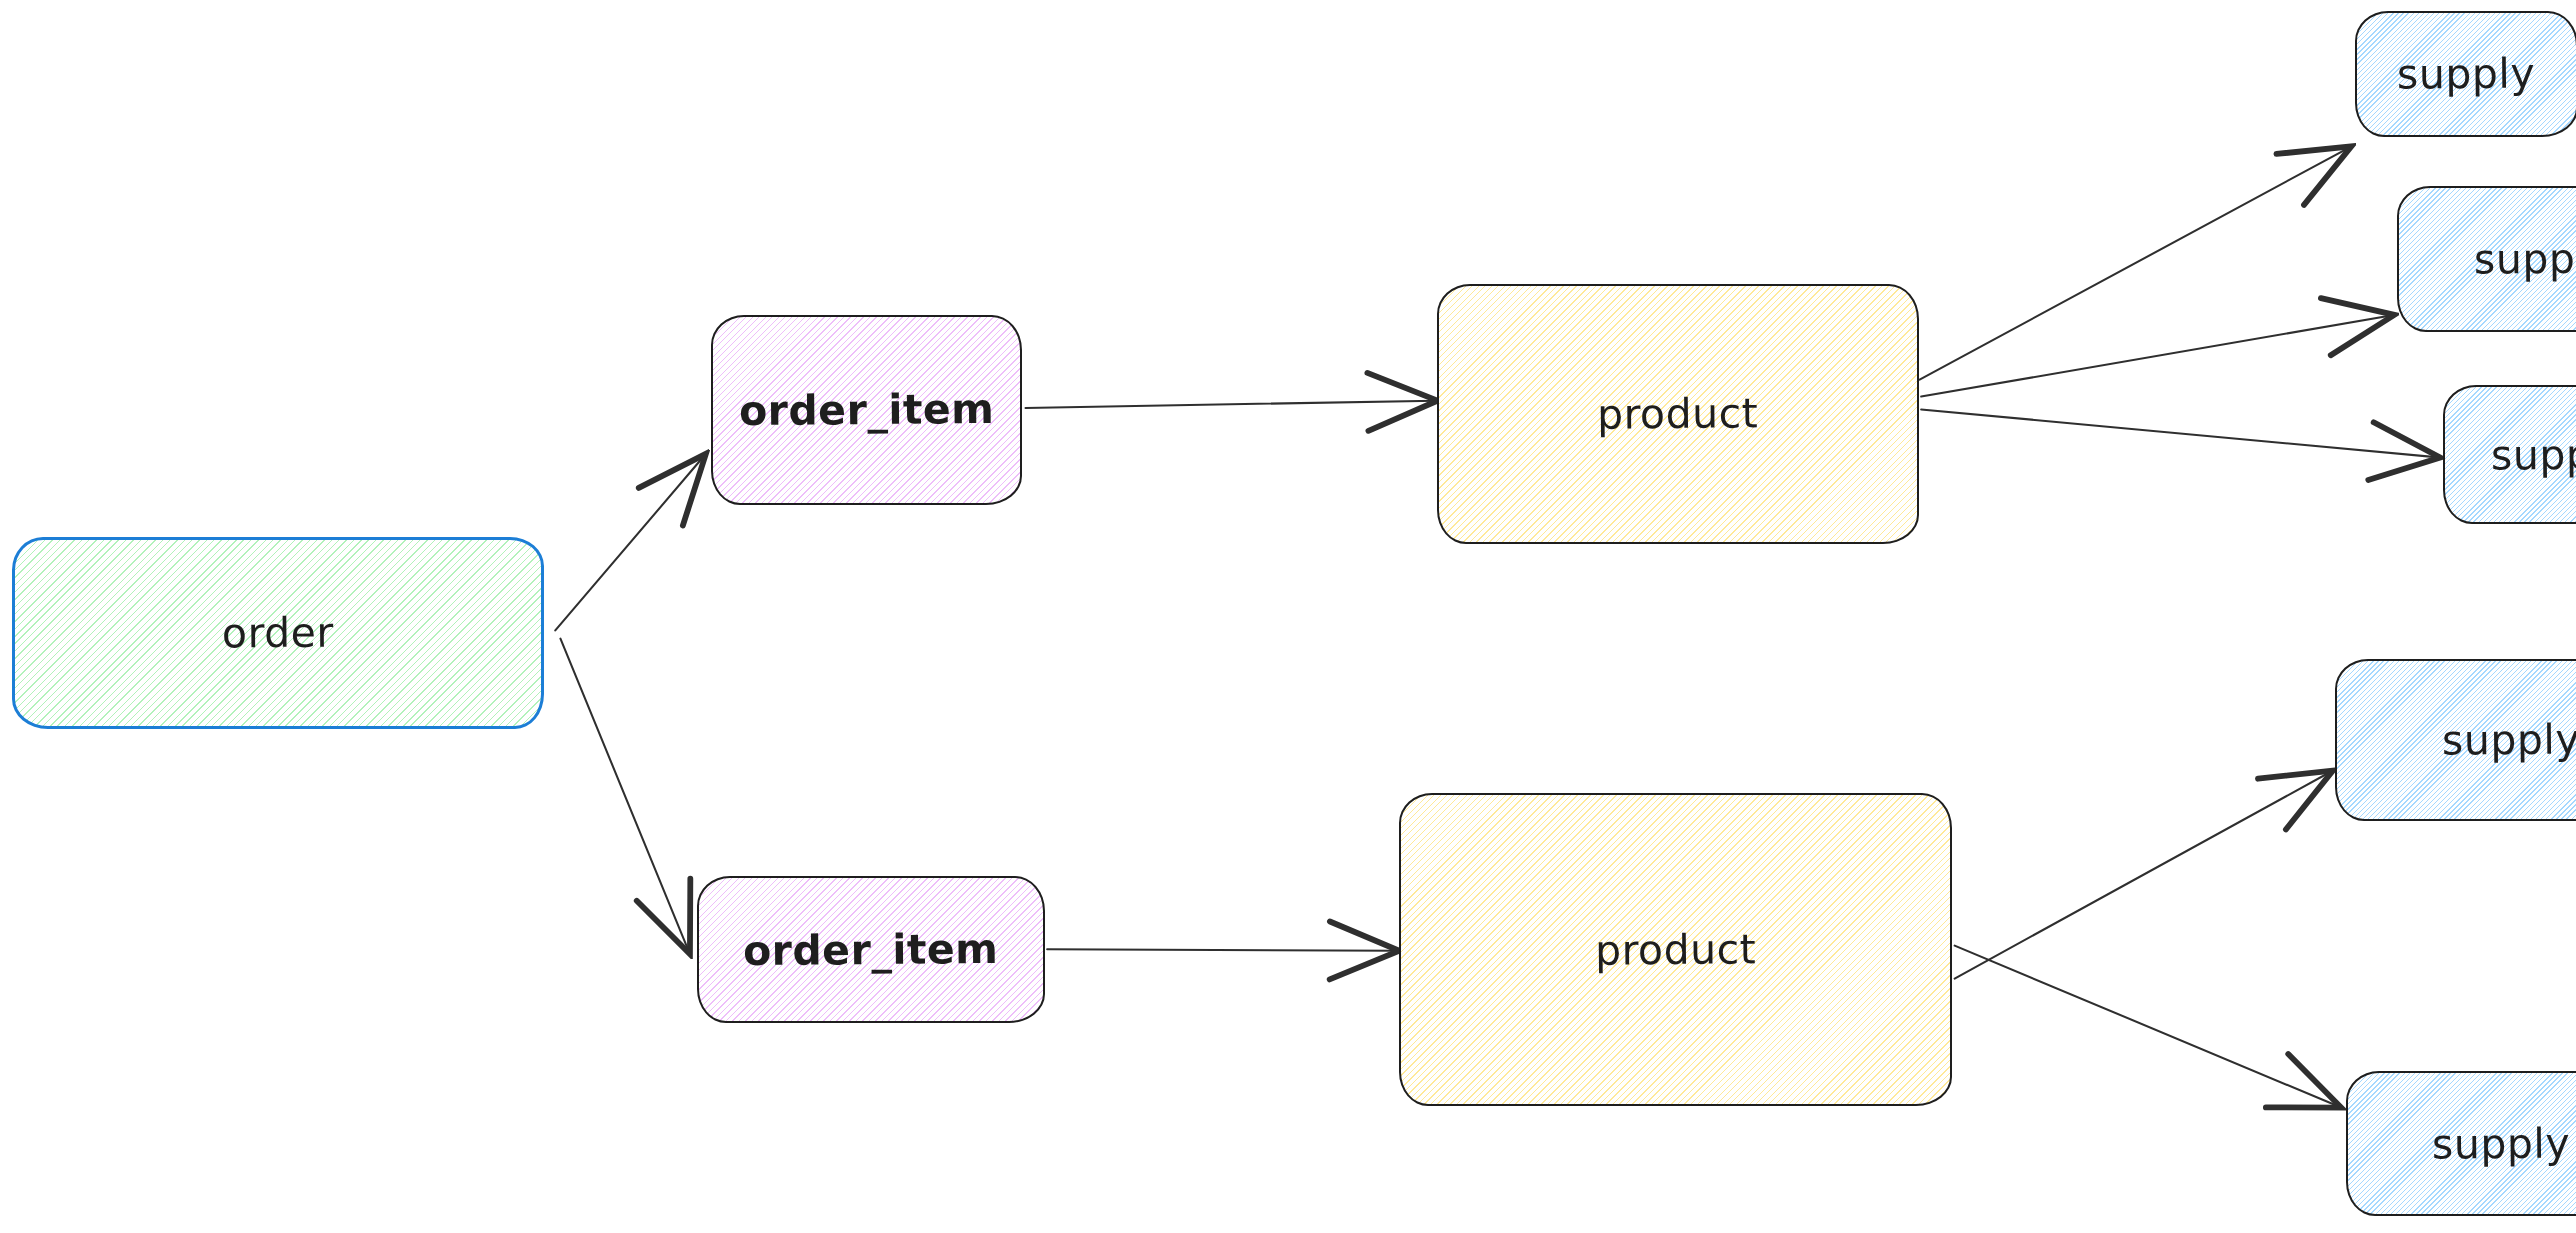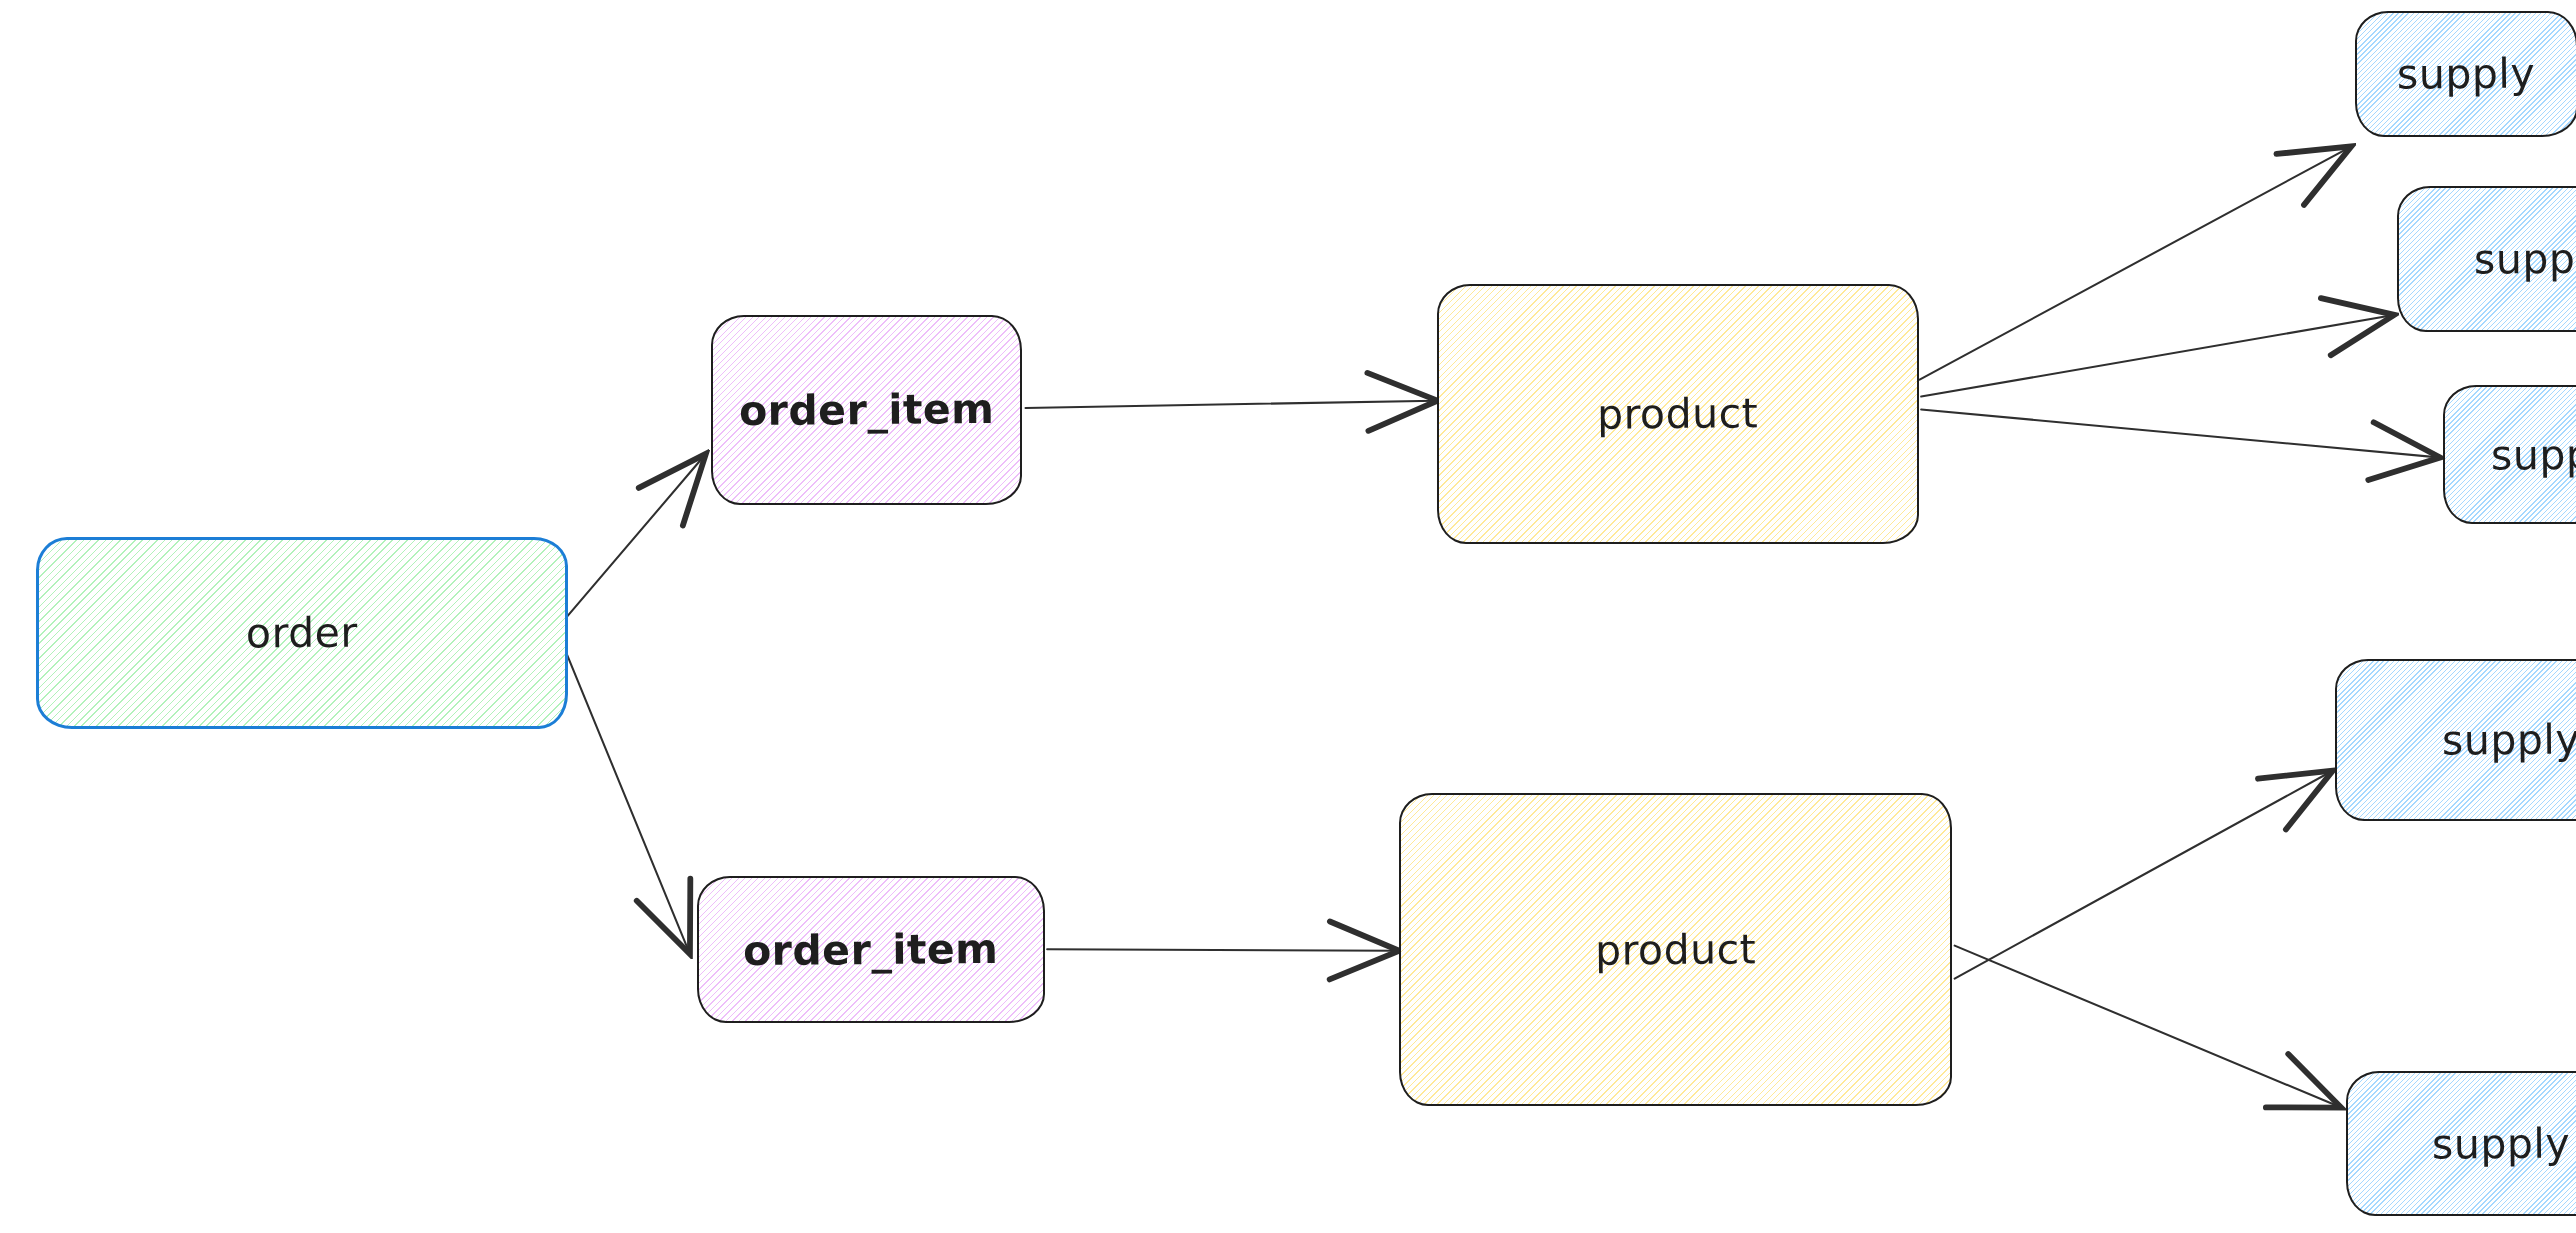--- a/index.html
+++ b/index.html
@@ -46,21 +46,21 @@
   .fill-yellow {
     background-image: repeating-linear-gradient(135deg,
       #ffe999 0px, #ffe999 1px, rgba(0,0,0,0) 1px, rgba(0,0,0,0) 4.6px);
     align-items: center;
   }
   .fill-blue {
     background-image: repeating-linear-gradient(135deg,
       #a5d8ff 0px, #a5d8ff 1px, rgba(0,0,0,0) 1px, rgba(0,0,0,0) 3.6px);
   }
   
-  .pos-order           { left:   12.4px; top: 537px; width: 532px; height: 192px; margin-left: 24px; }
+  .pos-order           { left:   12.4px; top: 537px; width: 532px; height: 192px; }
   .pos-order-item-1    { left: 711px; top:  315px; width:  311px; height: 190px; }
   .pos-order-item-2    { left: 697px; top: 876px; width:  348px; height: 147px; }
   .pos-product-1       { left: 1437px; top:  284px; width:  482px; height: 260px; }
   .pos-product-2       { left: 1399px; top: 793px; width: 553px; height: 313px; }
   .pos-supply-1        { left: 2355px; top:   11.3px; width:  223px; height: 126px; }
   .pos-supply-2        { left: 2397px; top:  186px; width:  292px; height: 146px; }
   .pos-supply-3        { left: 2443px; top:  385px; width:  235px; height: 139px; }
   .pos-supply-4        { left: 2335px; top: 659px; width:  352px; height: 162px; }
   .pos-supply-5        { left: 2346px; top: 1071px; width:  311px; height: 145px; }
   .edges {

